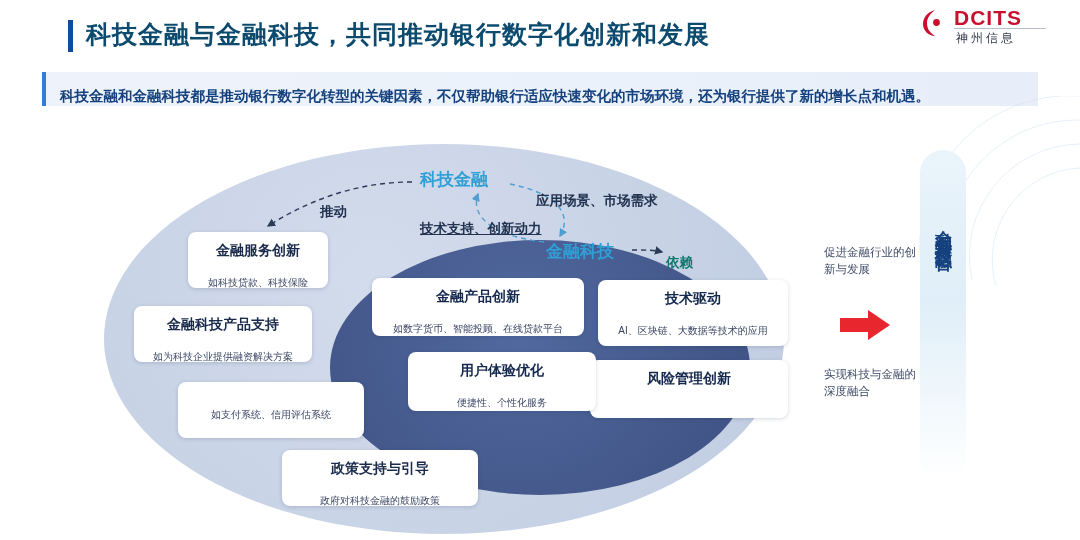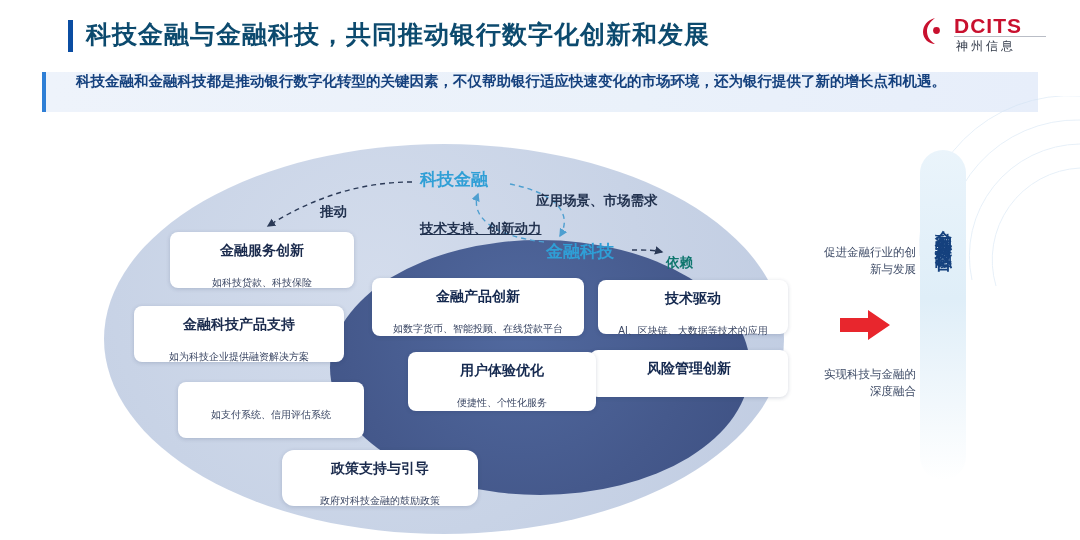--- a/index.html
+++ b/index.html
@@ -33,21 +33,21 @@
     top: 20px;
     width: 5px;
     height: 32px;
     background: #0b4da2;
   }
 
   
   .logo {
     position: absolute;
     right: 30px;
-    top: 12px;
+    top: 4px;
     width: 130px;
     height: 46px;
     text-decoration: underline;
   }
   .logo-mark {
     position: absolute;
     left: 0;
     top: 4px;
     width: 30px;
     height: 30px;
@@ -78,27 +78,26 @@
     height: 1px;
     background: #b9bdc6;
   }
 
   
   .subtitle-band {
     position: absolute;
     left: 42px;
     top: 72px;
     width: 996px;
-    height: 40px;
+    height: 34px;
     background: linear-gradient(90deg, #eef3fb 0%, #eaf1fa 60%, #e7eefa 100%);
     border-left: 4px solid #2f7fd6;
     box-sizing: border-box;
     display: flex;
-    align-items: flex-start;
-    padding-left: 16px;
+    align-items: flex-end;
   }
   .subtitle-text {
     padding-left: 14px;
     font-size: 14.5px;
     color: #15417e;
     font-weight: bold;
     white-space: nowrap;
   }
 
   
@@ -160,29 +159,29 @@
   .card .c-sub {
     font-size: 10px;
     color: #3a4663;
     line-height: 16px;
     margin-top: 16px;
     white-space: nowrap;
   }
   .card.dark-zone .c-title { color: #15294f; }
 
   
-  #card-l1 { left: 170px; top: 112px; width: 184px; height: 56px; }
-  #card-l2 { left: 134px; top: 186px; width: 210px; height: 56px; }
+  #card-l1 { left: 188px; top: 112px; width: 140px; height: 56px; }
+  #card-l2 { left: 134px; top: 186px; width: 178px; height: 56px; }
   #card-l3 { left: 178px; top: 262px; width: 186px; height: 56px; }
-  #card-l4 { left: 282px; top: 330px; width: 196px; height: 56px; border-radius: 12px; }
+  #card-l4 { left: 282px; top: 330px; width: 196px; height: 56px; }
 
   
   #card-r1 { left: 372px; top: 158px; width: 212px; height: 58px; }
-  #card-r2 { left: 598px; top: 160px; width: 190px; height: 54px; }
-  #card-r3 { left: 590px; top: 230px; width: 198px; height: 47px; }
+  #card-r2 { left: 598px; top: 160px; width: 190px; height: 66px; }
+  #card-r3 { left: 590px; top: 240px; width: 198px; height: 58px; }
   #card-r4 { left: 408px; top: 232px; width: 188px; height: 59px; }
 
   
   .flabel {
     position: absolute;
     white-space: nowrap;
   }
   #lbl-kjjr {
     left: 420px; top: 48px;
     font-size: 17px; font-weight: bold;
@@ -231,21 +230,21 @@
     writing-mode: vertical-rl;
     letter-spacing: 3px;
     line-height: 30px;
   }
   .side-note {
     position: absolute;
     width: 92px;
     font-size: 11.5px;
     color: #3e4b66;
     line-height: 17px;
-    text-align: right;
+    text-align: left;
   }
   #note-top { left: 824px; top: 124px; }
   #note-bottom { left: 824px; top: 246px; }
 
   .red-arrow {
     position: absolute;
     left: 838px;
     top: 188px;
     width: 54px;
     height: 34px;

